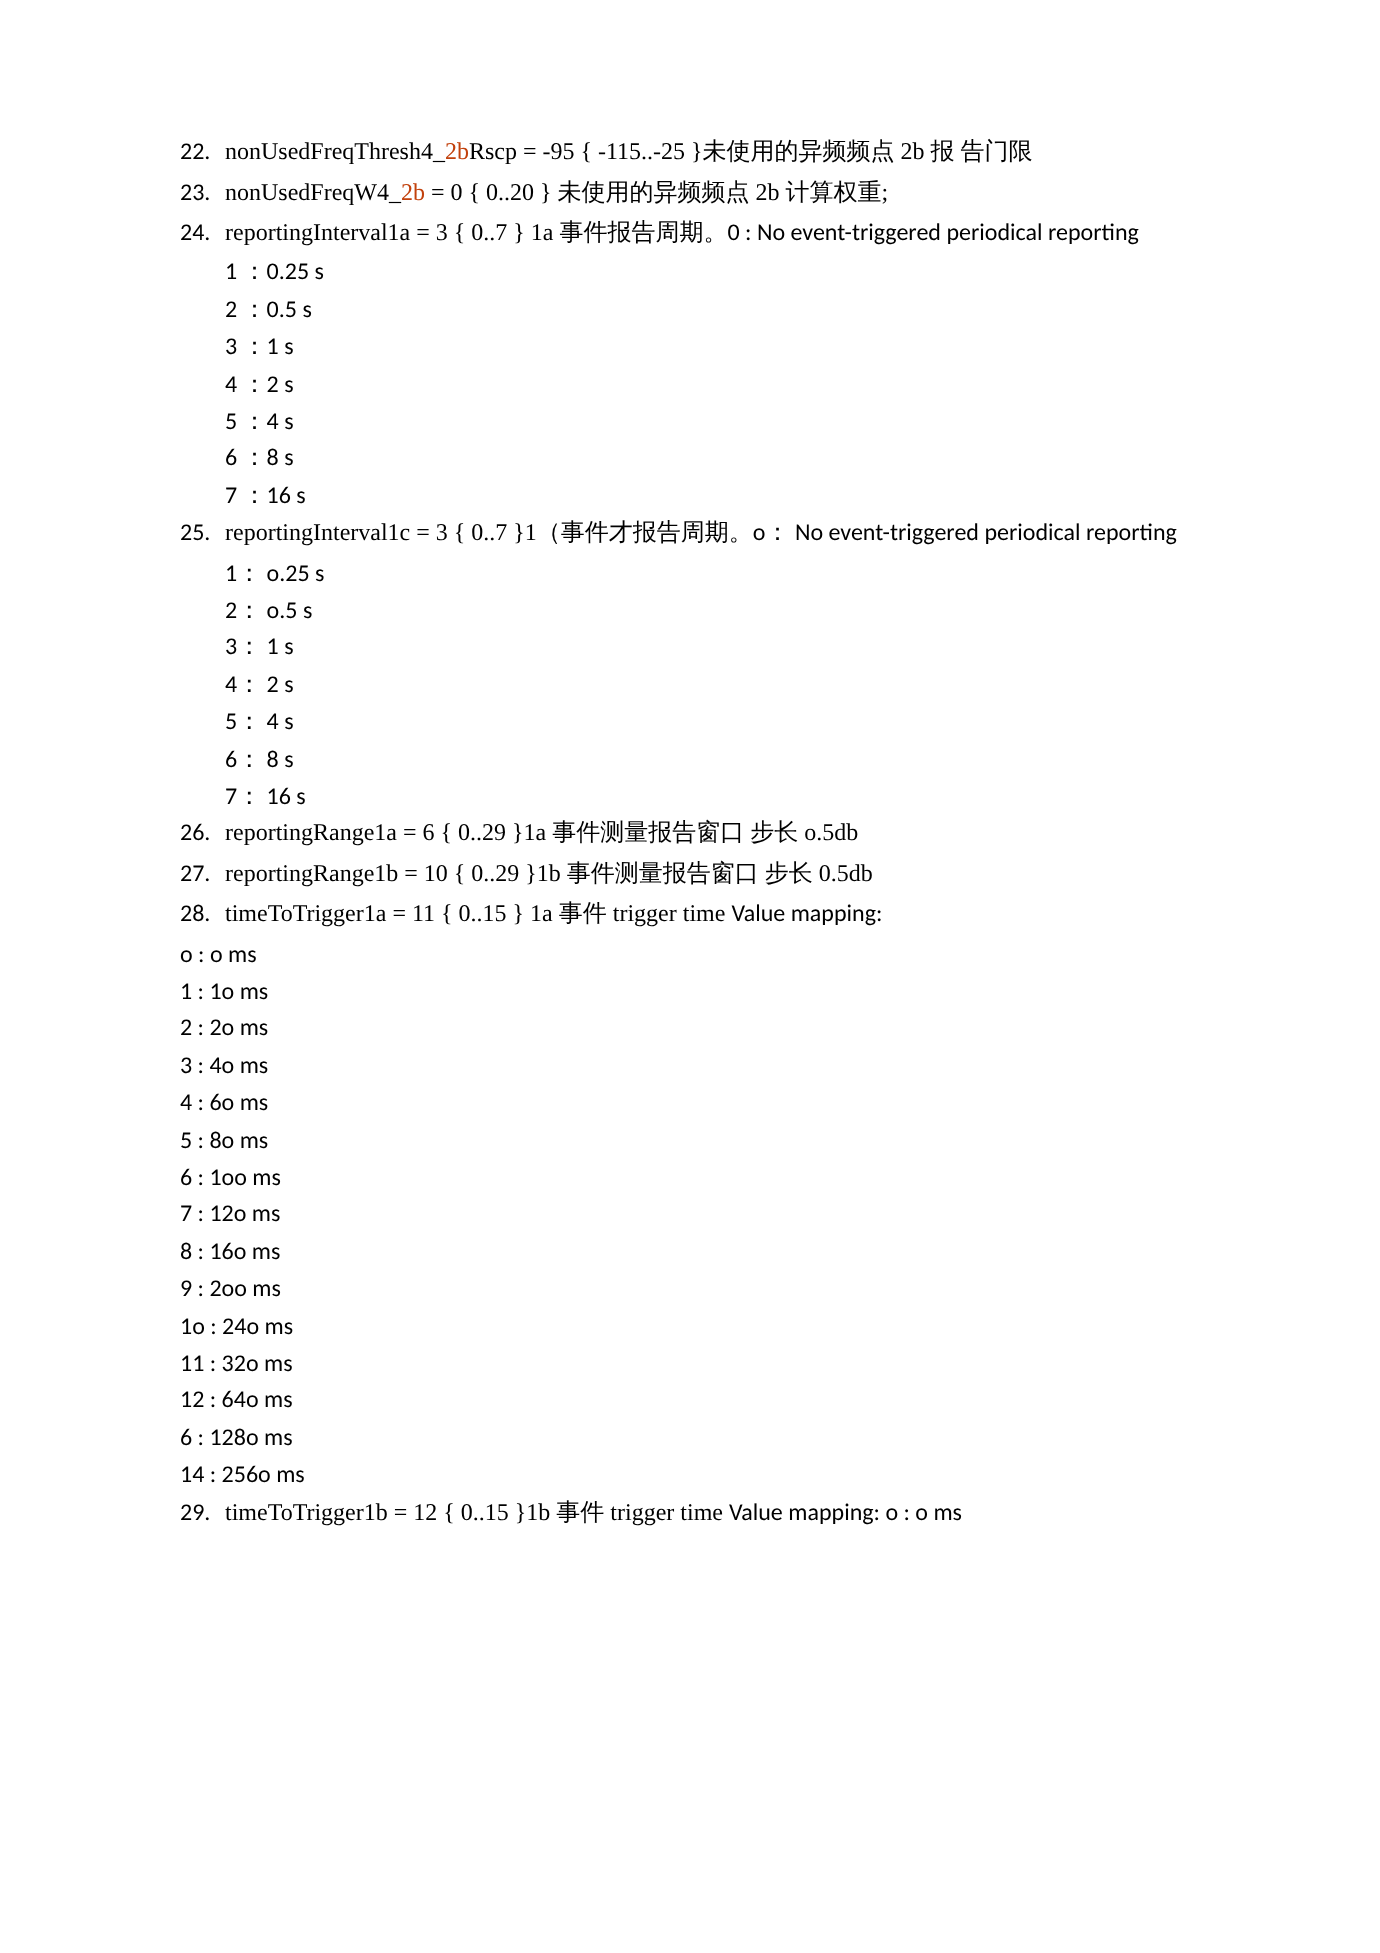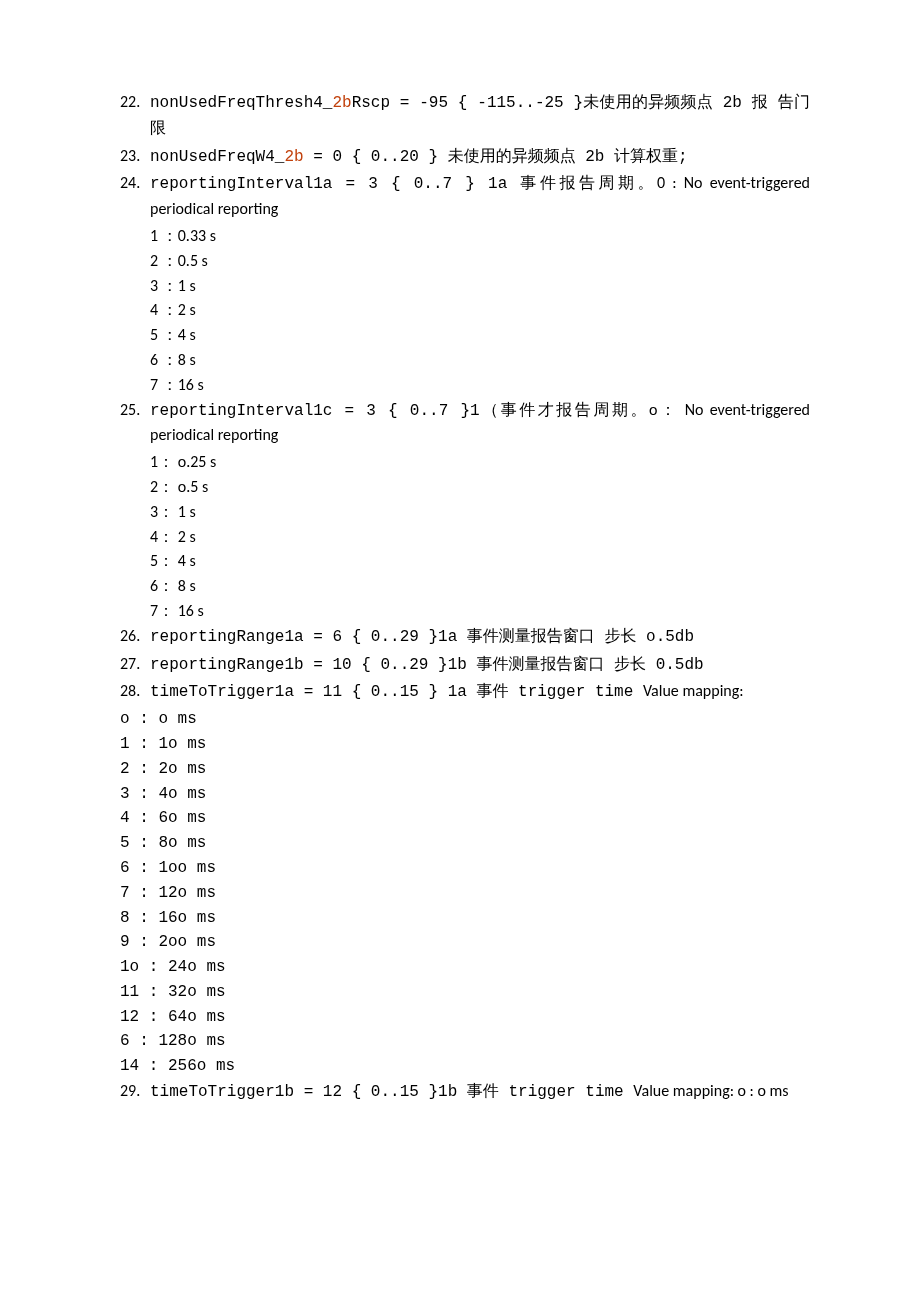--- a/index.html
+++ b/index.html
@@ -9,21 +9,21 @@
     font-family: "Calibri", "Arial", sans-serif;
     font-size: 16px;
     color: #000;
     width: 920px;
   }
   .page {
     padding: 90px 110px 80px 120px;
     line-height: 1.55;
   }
   .mono {
-    font-family: Liberation Mono, monospace;
+    font-family: Liberation Serif, serif;
   }
   .red { color: #c2410c; }
   .item {
     display: flex;
     margin-bottom: 2px;
   }
   .num {
     flex: 0 0 30px;
     text-align: left;
   }
@@ -39,21 +39,20 @@
   }
   .spaced-list {
     padding-left: 30px;
   }
   .spaced-list div {
     line-height: 1.55;
     margin: 0 0;
   }
   .flush-list div {
     line-height: 1.55;
-    font-family: Liberation Mono, monospace;
   }
 </style>
 </head>
 <body>
 
 <div class="page">
 
   <div class="item">
     <div class="num">22.</div>
     <div class="body">
@@ -68,21 +67,21 @@
     </div>
   </div>
 
   <div class="item">
     <div class="num">24.</div>
     <div class="body">
       <span class="mono">reportingInterval1a</span><span class="mono"> = 3 { 0..7 } 1a 事件报告周期。</span><span>0 : No event-triggered periodical reporting</span>
     </div>
   </div>
   <div class="indented-list">
-    <div>1 ：0.33 s</div>
+    <div>1 ：0.25 s</div>
     <div>2 ：0.5 s</div>
     <div>3 ：1 s</div>
     <div>4 ：2 s</div>
     <div>5 ：4 s</div>
     <div>6 ：8 s</div>
     <div>7 ：16 s</div>
   </div>
 
   <div class="item">
     <div class="num">25.</div>

